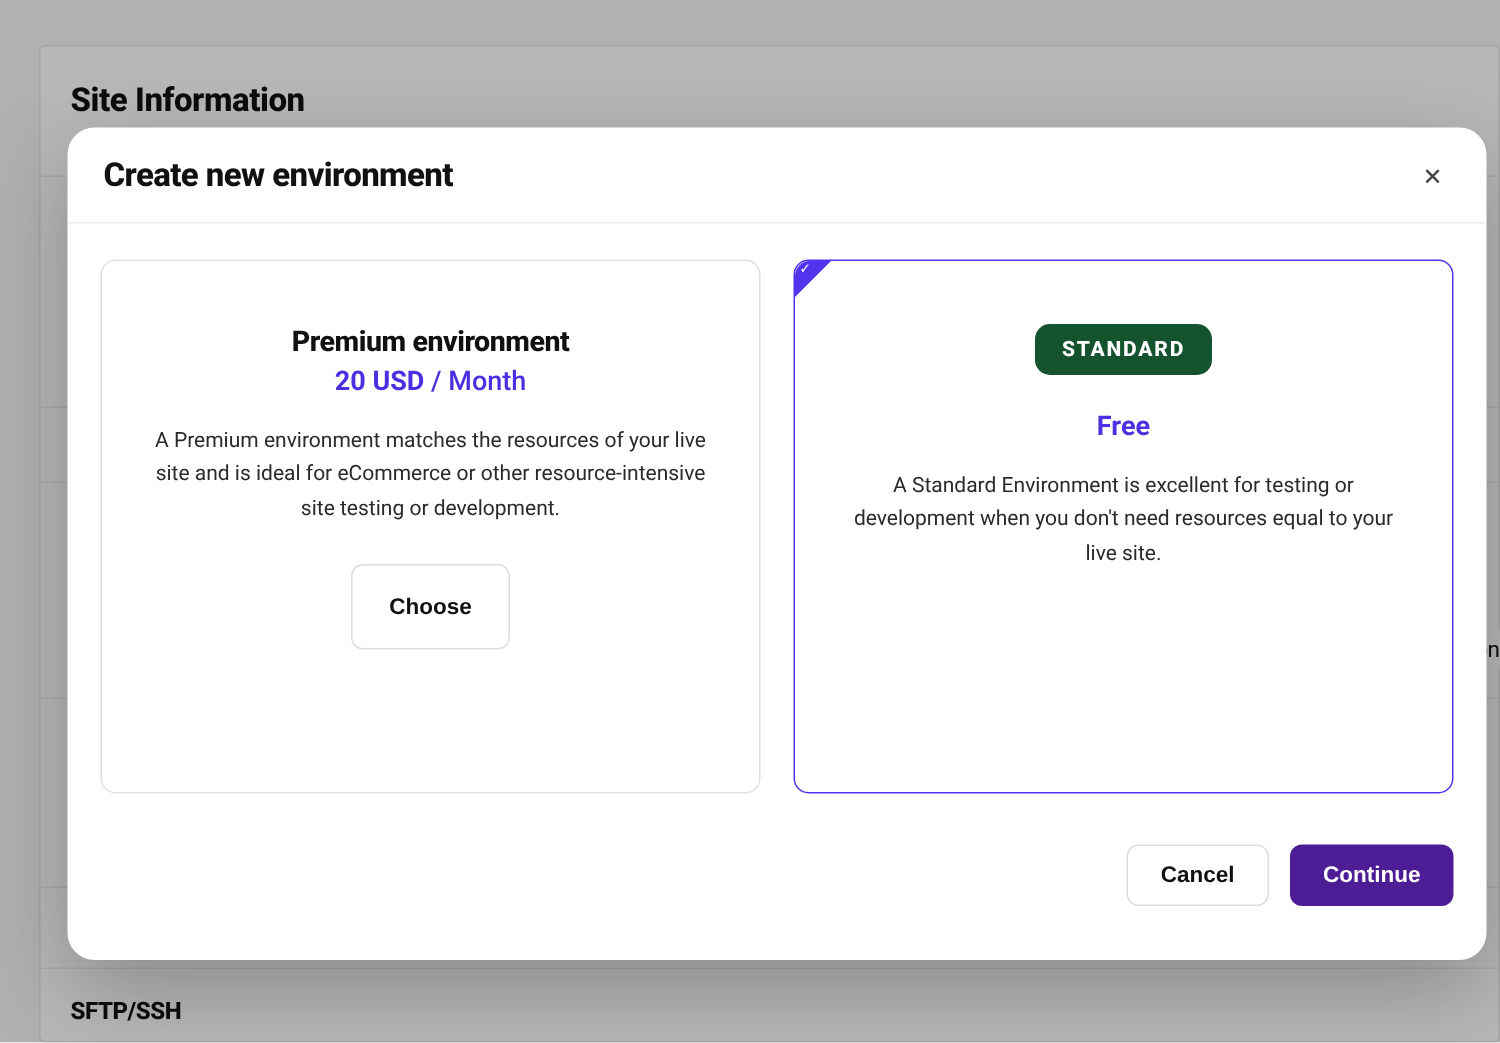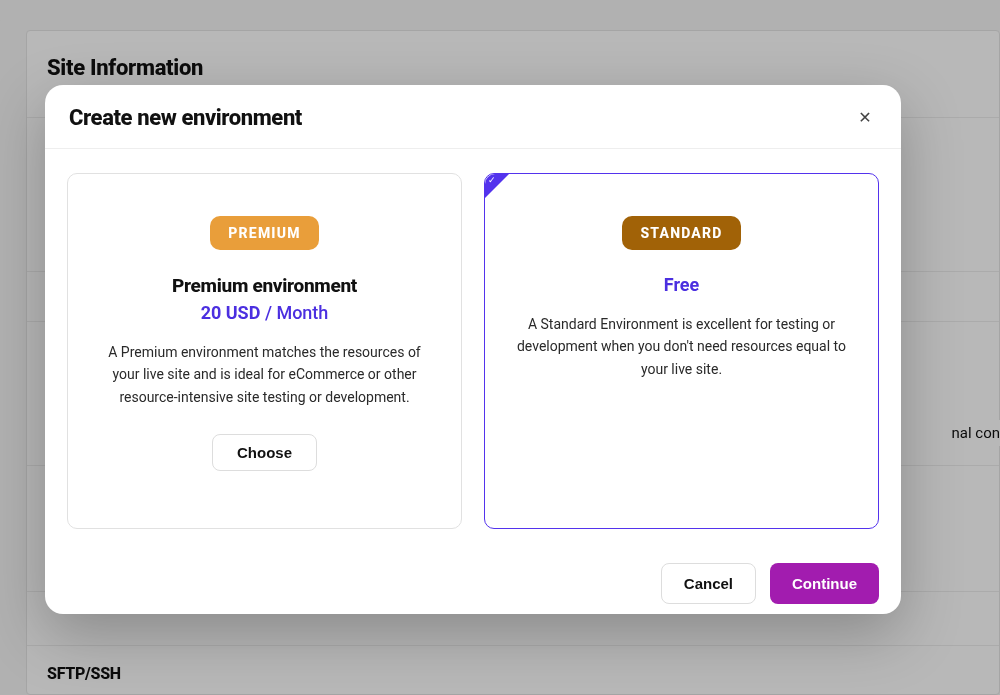--- a/index.html
+++ b/index.html
@@ -57,21 +57,21 @@
   }
   .scrim {
     position: absolute;
     inset: 0;
     background: rgba(0,0,0,0.28);
   }
   .modal {
     position: absolute;
     left: 45px;
     top: 85px;
-    width: 856px;
+    width: 946px;
     background: #fff;
     border-radius: 18px;
     box-shadow: 0 20px 60px rgba(0,0,0,0.25);
     overflow: hidden;
   }
   .modal-header {
     display: flex;
     align-items: center;
     justify-content: space-between;
     padding: 20px 24px 18px 24px;
@@ -140,21 +140,21 @@
     font-weight: 800;
     font-size: 14px;
     letter-spacing: 1.2px;
     margin-bottom: 24px;
   }
   .pill.premium {
     background: #e99e3a;
     color: #fff;
   }
   .pill.standard {
-    background: #a16207;
+    background: #14532d;
     color: #fff;
   }
   .card-title {
     font-size: 19px;
     font-weight: 800;
     color: #111;
     margin-bottom: 5px;
     letter-spacing: -0.3px;
   }
   .price-line {
@@ -171,50 +171,50 @@
   }
   .card-desc {
     font-size: 14px;
     color: #2a2a2a;
     line-height: 1.6;
     padding: 0 6px;
   }
   .choose-btn {
     margin-top: 26px;
     display: inline-block;
-    padding: 9px 24px;
+    padding: 19px 24px;
     border: 1px solid #ddd;
     border-radius: 8px;
     background: #fff;
     font-weight: 600;
     font-size: 15px;
     color: #111;
     cursor: pointer;
   }
   .modal-footer {
     display: flex;
     justify-content: flex-end;
     gap: 14px;
-    padding: 16px 22px 10px 22px;
+    padding: 16px 22px 36px 22px;
   }
   .btn {
     padding: 11px 22px;
     border-radius: 8px;
     font-weight: 600;
     font-size: 15px;
     cursor: pointer;
     border: none;
   }
   .btn-secondary {
     background: #fff;
     border: 1px solid #ddd;
     color: #111;
   }
   .btn-primary {
-    background: #a21caf;
+    background: #4c1d95;
     color: #fff;
   }
   .side-text {
     position: absolute;
     right: 0;
     top: 420px;
     font-size: 15px;
     color: #111;
     padding: 4px 0 4px 8px;
     background: #fff;
@@ -247,21 +247,20 @@
       <div class="modal-title">Create new environment</div>
       <button class="close-btn">
         <span>✕</span>
       </button>
     </div>
 
     <div class="modal-body">
       <div class="cards">
 
         <div class="card">
-          <div class="pill premium">PREMIUM</div>
           <div class="card-title">Premium environment</div>
           <div class="price-line">
             <span class="price-amount">20 USD</span>
             <span class="price-interval">/ Month</span>
           </div>
           <div class="card-desc">A Premium environment matches the resources of your live site and is ideal for eCommerce or other resource-intensive site testing or development.</div>
           <button class="choose-btn">Choose</button>
         </div>
 
         <div class="card selected">

